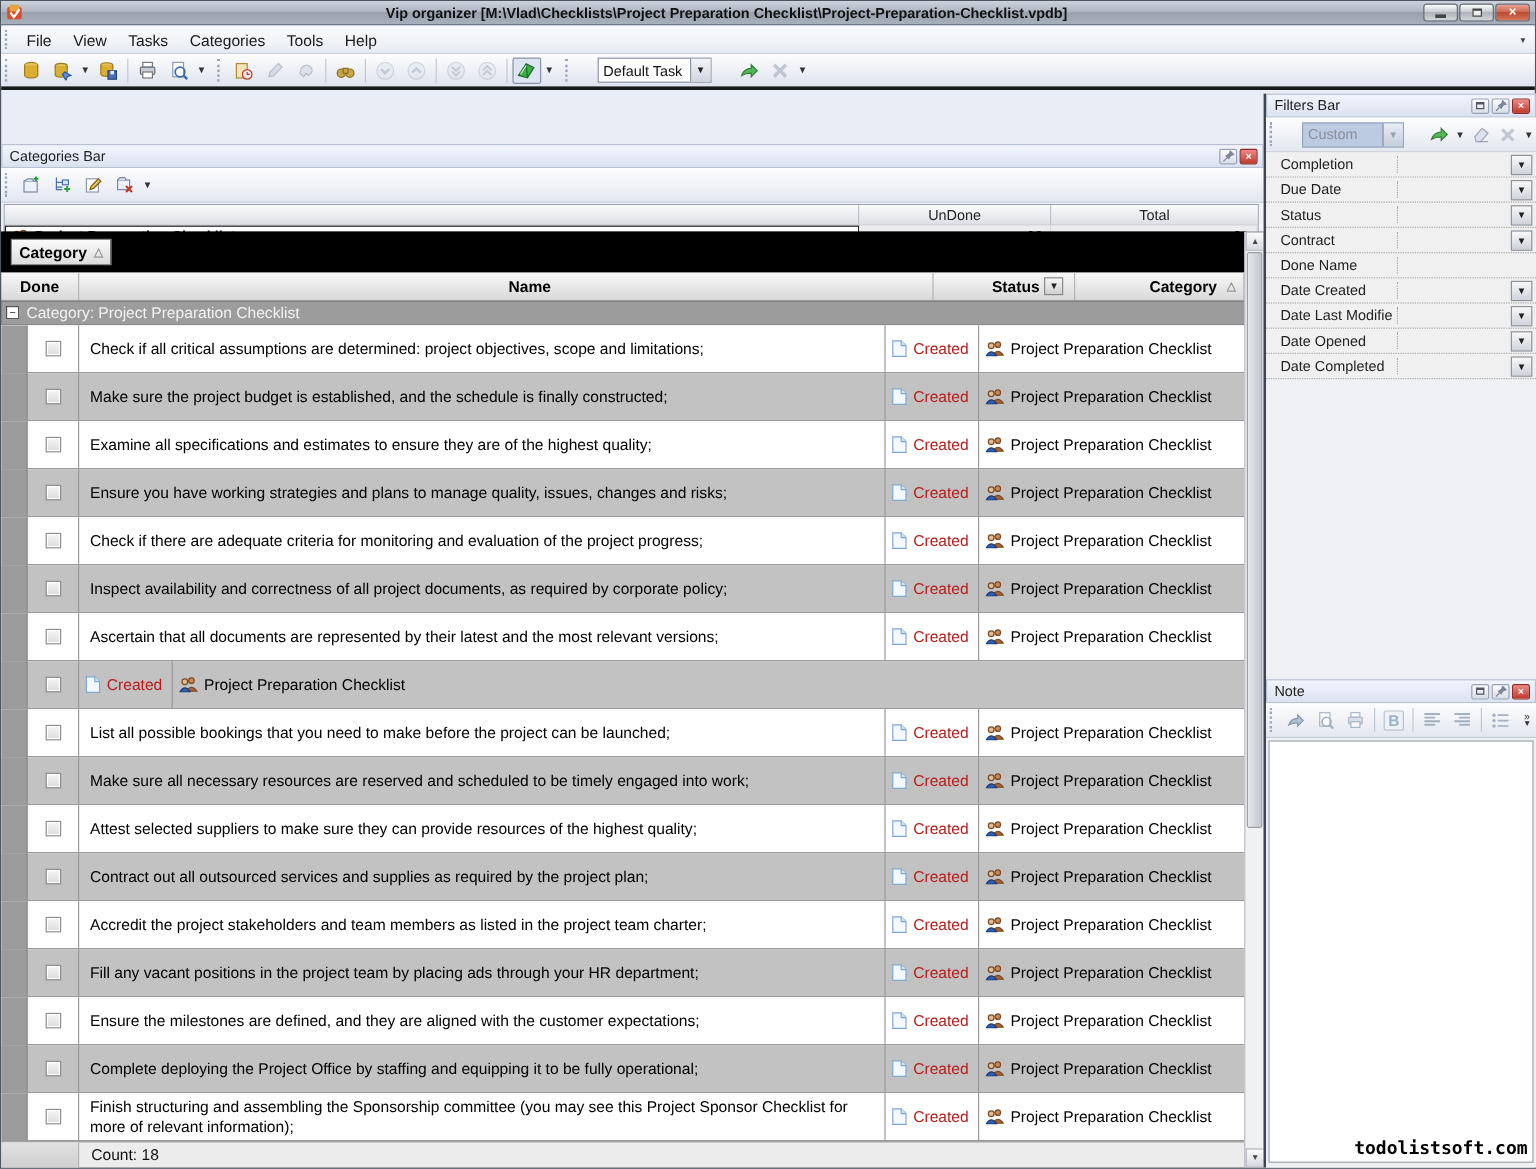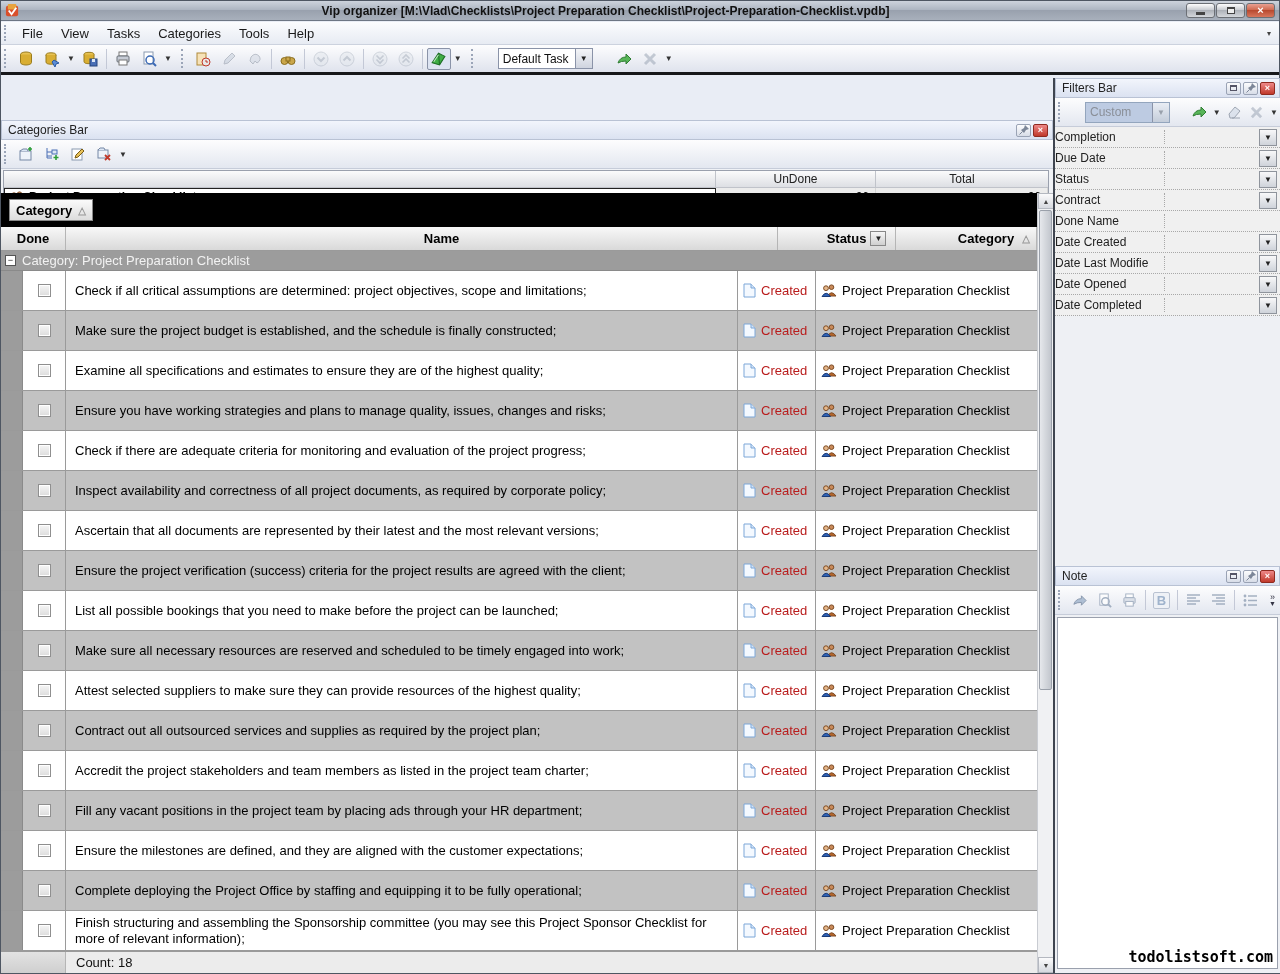--- a/index.html
+++ b/index.html
@@ -104,21 +104,21 @@
   
   .vscroll { position:absolute; right:0; top:0; width:16px; height:780px; background:#f0f1f3; border-left:1px solid #c9ccd2; }
   .sbtn { position:absolute; left:0; width:16px; height:16px; background:linear-gradient(#fbfbfc,#d6d9df); border:1px solid #b4b8c0;
     display:flex; align-items:center; justify-content:center; font-size:7px; color:#444; }
   .vthumb { position:absolute; left:1px; top:17px; width:13px; height:480px; background:linear-gradient(90deg,#e6e8ec,#c2c6cd); border:1px solid #9aa0aa; border-radius:2px; }
 
   
   .right-pane { position:absolute; left:1052px; top:77px; width:227px; height:895px; background:#eef0f4; border-left:2px solid #3f4550; }
   .filters-rows { background:#f0f0f0; }
   .frow { height:21px; display:flex; align-items:center; border-bottom:1px dotted #a8a8a8; font-size:12px; color:#222; }
-  .frow .flabel { width:110px; border-right:1px dotted #a8a8a8; white-space:nowrap; overflow:hidden; }
+  .frow .flabel { width:110px; padding-left:12px; border-right:1px dotted #a8a8a8; white-space:nowrap; overflow:hidden; }
   .frow .fvalue { flex:1; }
   .fdrop { width:18px; height:17px; margin-right:3px; border:1px solid #8f949c; background:linear-gradient(#f8f8f9,#cfd3da);
     display:flex; align-items:center; justify-content:center; font-size:8px; color:#222; }
   .combo.disabled { border-color:#93a5bd; background:#bdcbe2; }
   .combo.disabled .cval { color:#8a8f98; width:66px; }
   .combo.disabled .cbtn { background:linear-gradient(#e9edf4,#c4cdda); color:#98a0ab; }
   .note-panel { position:absolute; left:0; top:488px; width:100%; bottom:0; }
   .note-content { position:absolute; left:2px; right:2px; top:51px; bottom:4px; background:#fff; border:1px solid #9aa0ad; }
   .watermark { position:absolute; right:4px; bottom:2px; font-family:"DejaVu Sans Mono",monospace; font-weight:bold; font-size:15px; color:#000; }
   .ovf2 { margin-left:auto; margin-right:4px; display:flex; flex-direction:column; align-items:center; font-size:9px; color:#334; line-height:0.9; }
@@ -570,23 +570,20 @@
               </svg>
       <span>Project Preparation Checklist</span>
     </div>
   </div>
 
   <div class="row alt">
     <div class="cell-indent"></div>
     <div class="cell-done">
               <div class="checkbox"></div>
             </div>
-    <div class="cell-name">
-              <span>Ensure the project verification (success) criteria for the project results are agreed with the client;</span>
-            </div>
     <div class="cell-status">
       <svg class="ico" width="13" height="15" viewBox="0 0 13 15">
                 <path d="M1 1 h7 l4 4 v9 h-11 z" fill="#f4f9ff" stroke="#7da7d8"></path>
                 <path d="M8 1 v4 h4" fill="#d3e4f7" stroke="#7da7d8"></path>
               </svg>
       <span>Created</span>
     </div>
     <div class="cell-cat">
       <svg class="ico" width="16" height="13" viewBox="0 0 16 13">
                 <circle cx="10.5" cy="3.2" r="2.3" fill="#c98a5a" stroke="#7c4a22"></circle>

